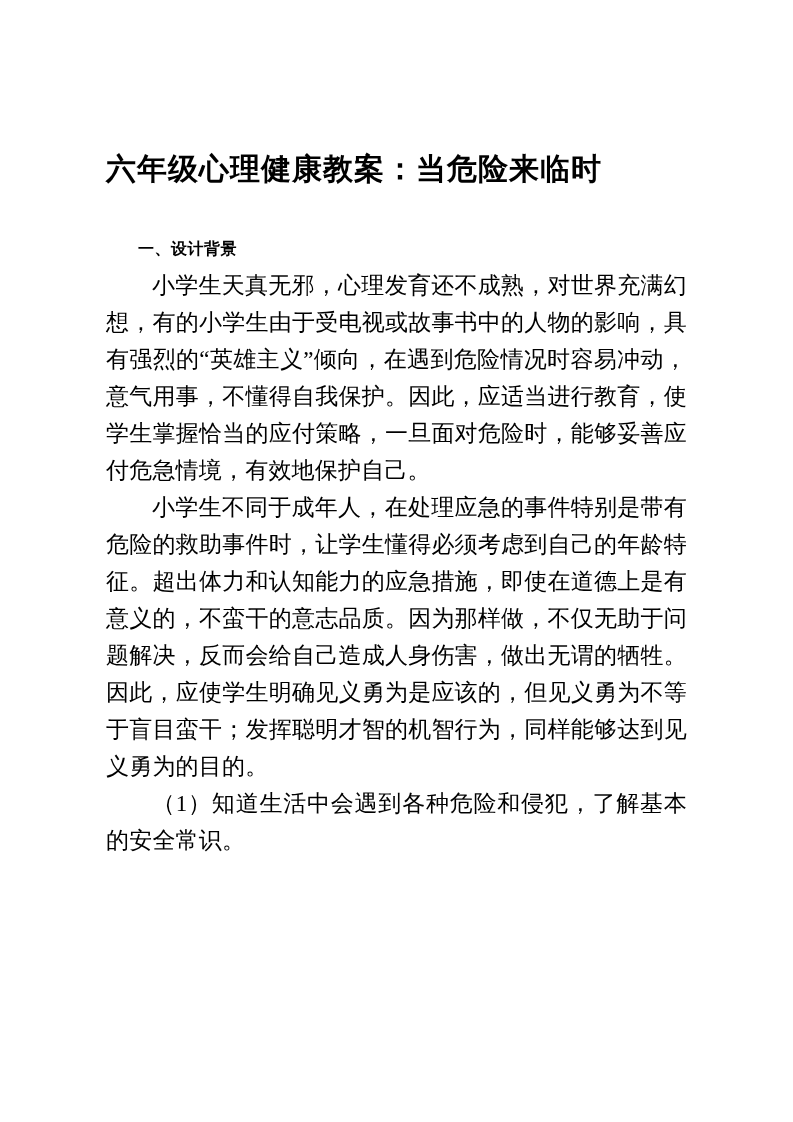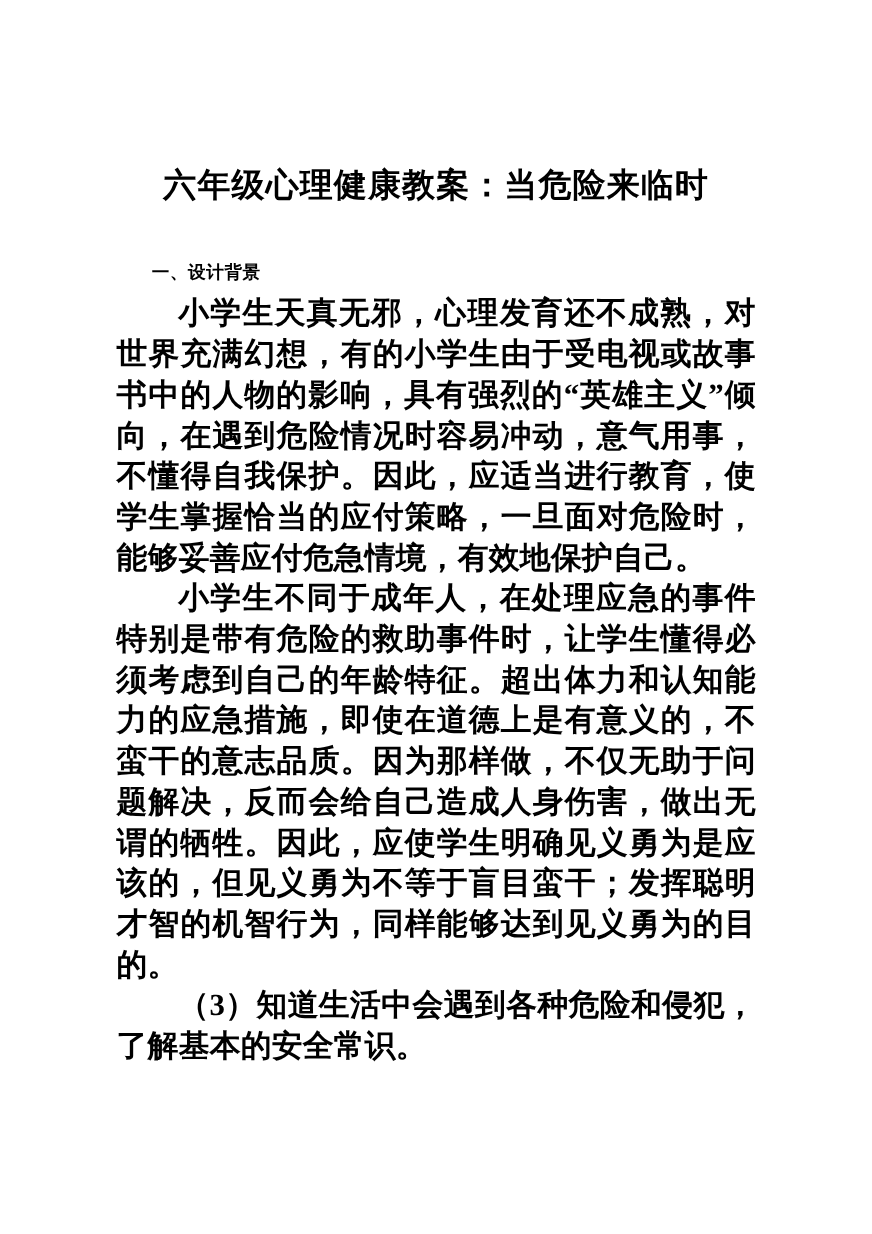--- a/index.html
+++ b/index.html
@@ -17,52 +17,52 @@
     padding: 147px 106px 0 106px;
     overflow: hidden;
     font-family: "Liberation Serif", "DejaVu Serif", serif;
     color: #000000;
   }
   .doc-title {
     margin: 0 0 39px 0;
     font-size: 30px;
     font-weight: 700;
     line-height: 44px;
-    text-align: center;
+    text-align: left;
     letter-spacing: 1px;
   }
   .doc-heading {
     margin: 0;
     font-size: 16px;
     font-weight: 700;
     line-height: 37px;
     text-indent: 2em;
     letter-spacing: 0.5px;
   }
   .doc-para {
     margin: 0;
-    font-size: 28px;
-    font-weight: 700;
+    font-size: 23px;
+    font-weight: 400;
     line-height: 37px;
     text-indent: 2em;
     text-align: justify;
     letter-spacing: 0.2px;
   }
 </style>
 </head>
 <body>
 
 <div class="page">
 
   <h1 class="doc-title">六年级心理健康教案：当危险来临时</h1>
 
   <h2 class="doc-heading">一、设计背景</h2>
 
   <p class="doc-para">小学生天真无邪，心理发育还不成熟，对世界充满幻想，有的小学生由于受电视或故事书中的人物的影响，具有强烈的“英雄主义”倾向，在遇到危险情况时容易冲动，意气用事，不懂得自我保护。因此，应适当进行教育，使学生掌握恰当的应付策略，一旦面对危险时，能够妥善应付危急情境，有效地保护自己。</p>
 
   <p class="doc-para">小学生不同于成年人，在处理应急的事件特别是带有危险的救助事件时，让学生懂得必须考虑到自己的年龄特征。超出体力和认知能力的应急措施，即使在道德上是有意义的，不蛮干的意志品质。因为那样做，不仅无助于问题解决，反而会给自己造成人身伤害，做出无谓的牺牲。因此，应使学生明确见义勇为是应该的，但见义勇为不等于盲目蛮干；发挥聪明才智的机智行为，同样能够达到见义勇为的目的。</p>
 
 
-  <p class="doc-para">（3）知道生活中会遇到各种危险和侵犯，了解基本的安全常识。</p>
+  <p class="doc-para">（1）知道生活中会遇到各种危险和侵犯，了解基本的安全常识。</p>
 
 
 
 </div>
 
 </body></html>

